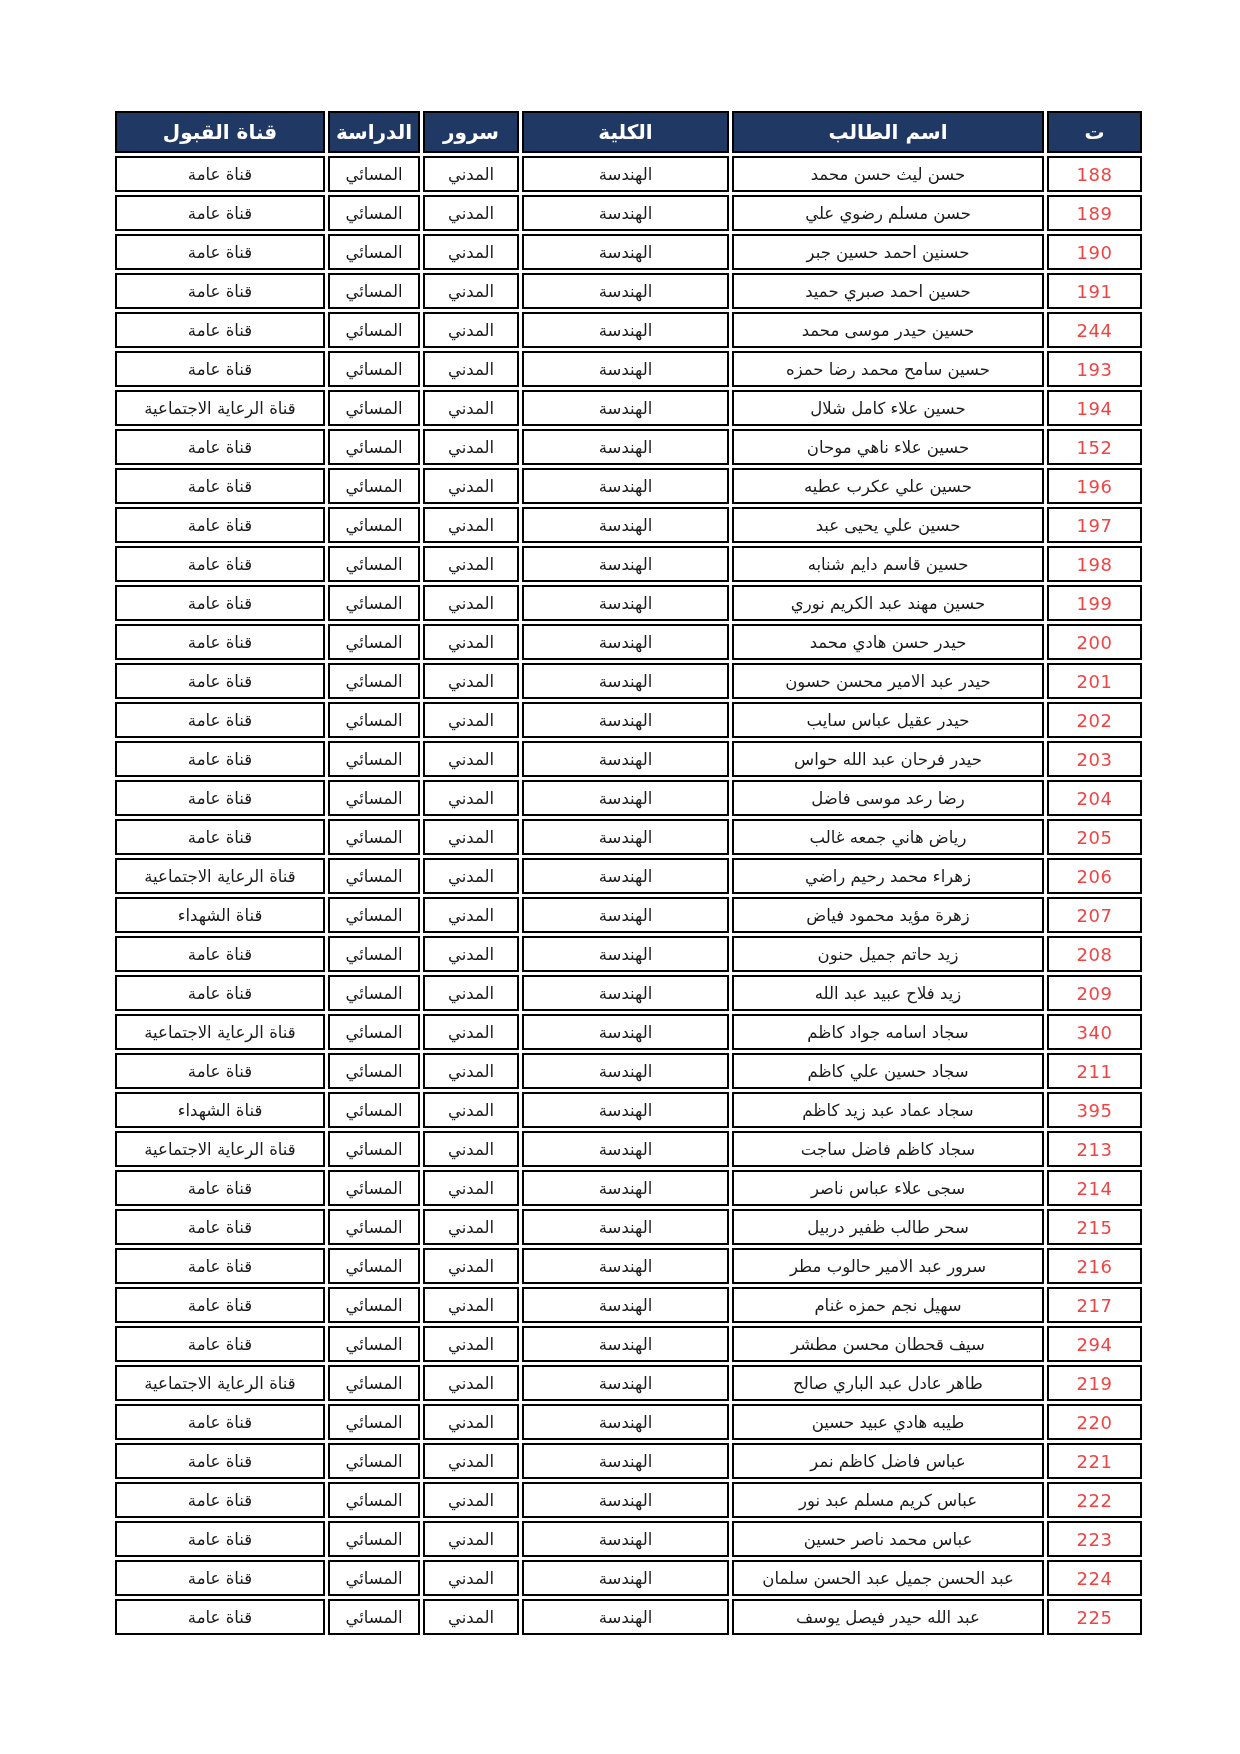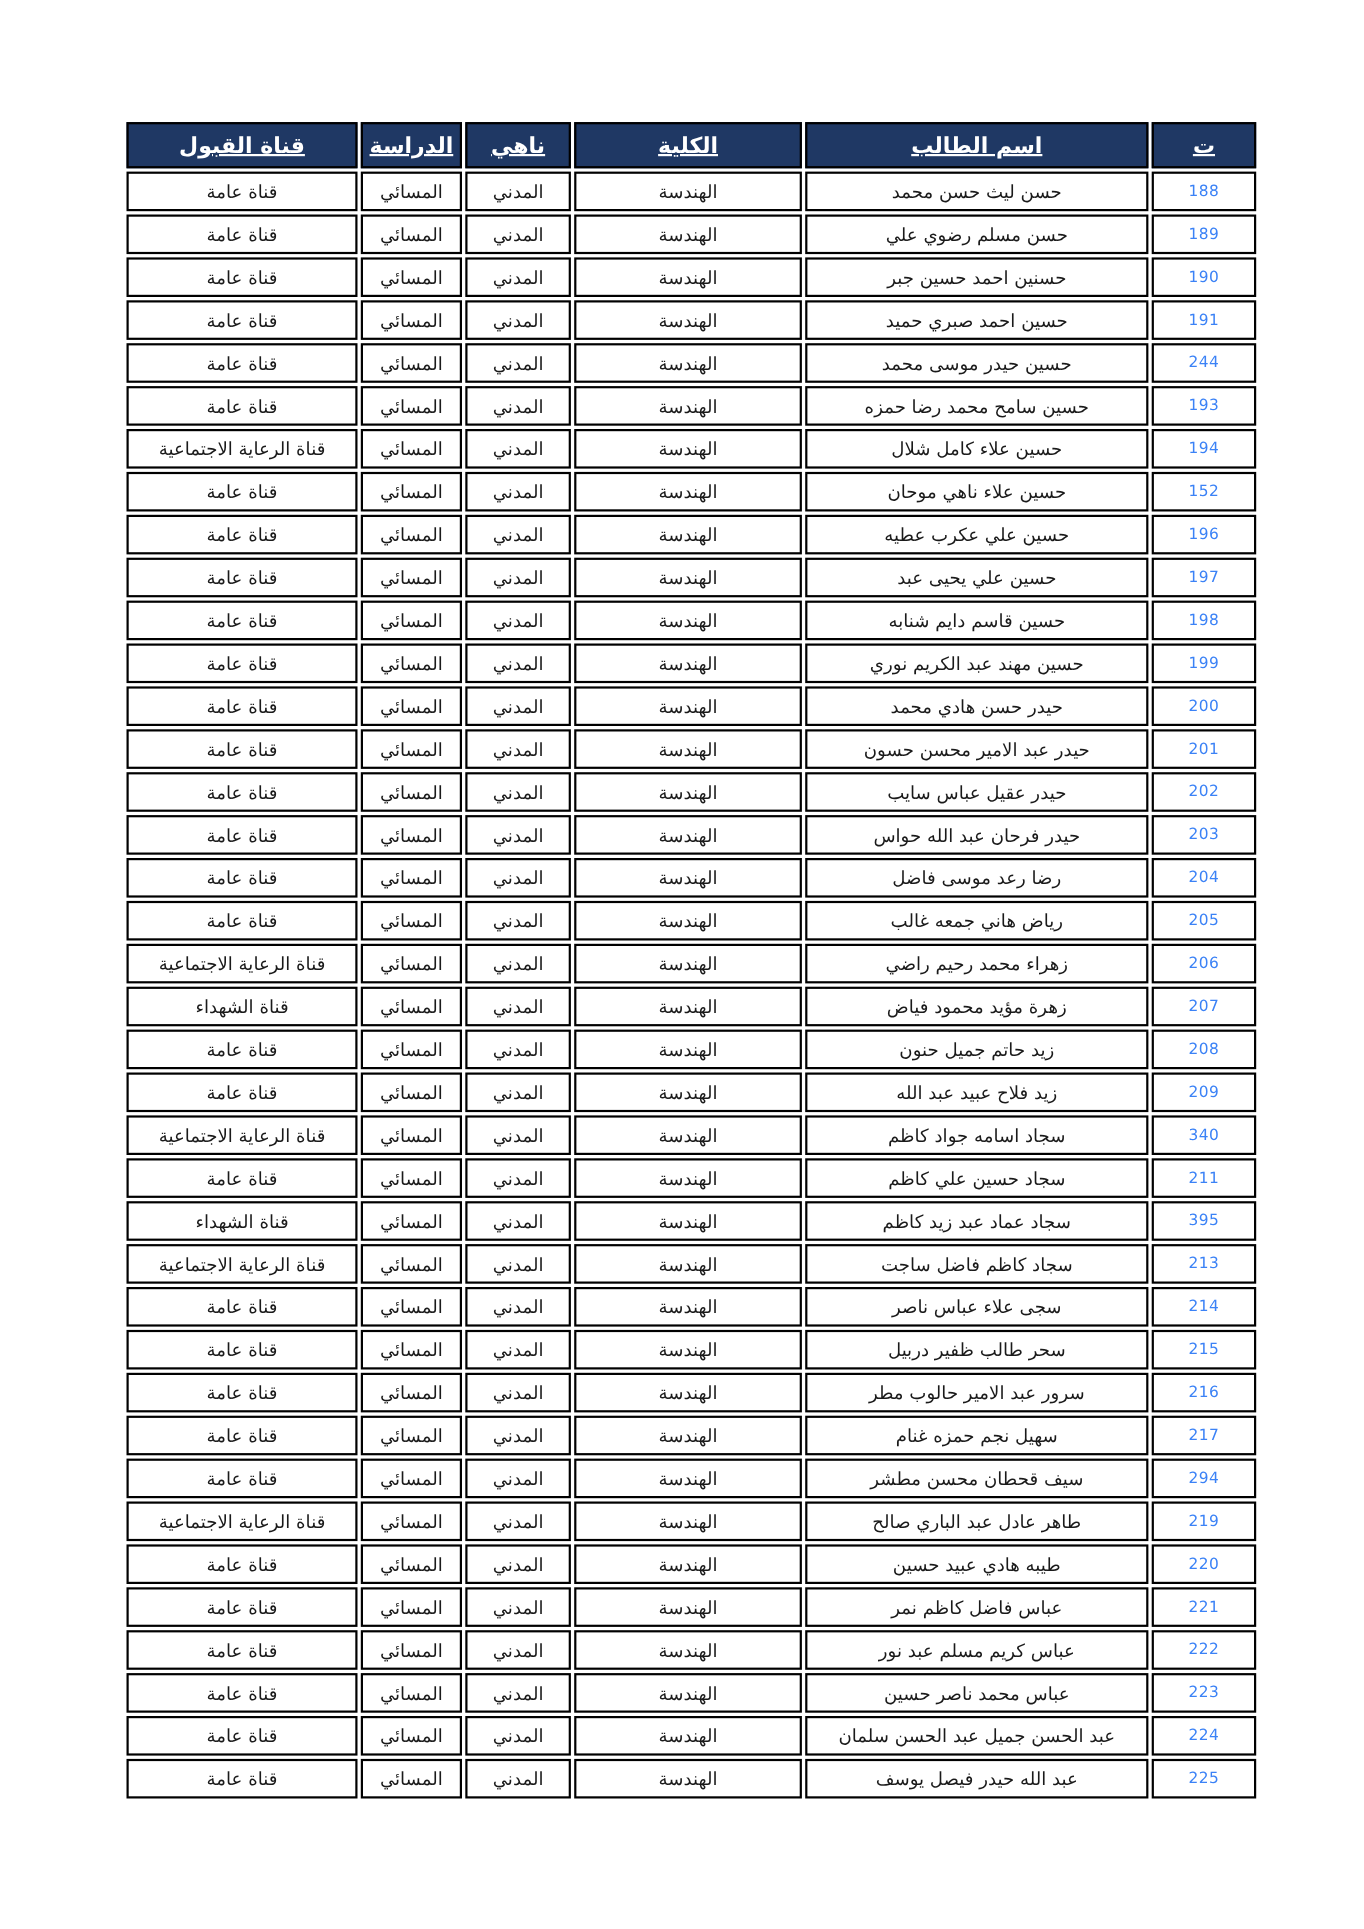--- a/index.html
+++ b/index.html
@@ -28,30 +28,29 @@
     overflow: hidden;
     white-space: nowrap;
     background: var(--row-bg, #ffffff);
   }
   .students-table th {
     background: var(--header-bg, #1F3864);
     color: var(--header-text, #ffffff);
     font-size: 20px;
     font-weight: bold;
     height: 38px;
-    text-decoration: underline;
   }
   .students-table td {
     color: #1a1a1a;
     font-size: 16.5px;
     height: 32px;
   }
   .students-table td.col-no {
-    font-size: 14px;
-    color: #3b82f6;
+    font-size: 18px;
+    color: #ef4444;
     letter-spacing: 0.5px;
   }
   col.c-no       { width: 95px;  }
   col.c-name     { width: 312px; }
   col.c-college  { width: 207px; }
   col.c-department { width: 96px; }
   col.c-study    { width: 92px;  }
   col.c-channel  { width: 210px; }
 </style>
 </head>
@@ -65,21 +64,21 @@
       <col class="c-college">
       <col class="c-department">
       <col class="c-study">
       <col class="c-channel">
     </colgroup>
     <thead>
       <tr>
         <th class="col-no">ت</th>
         <th class="col-name">اسم الطالب</th>
         <th class="col-college">الكلية</th>
-        <th class="col-department">ناهي</th>
+        <th class="col-department">سرور</th>
         <th class="col-study">الدراسة</th>
         <th class="col-channel">قناة القبول</th>
       </tr>
     </thead>
     <tbody>
         <tr>
           <td class="col-no">188</td>
           <td class="col-name">حسن ليث حسن محمد</td>
           <td class="col-college">الهندسة</td>
           <td class="col-department">المدني</td>

